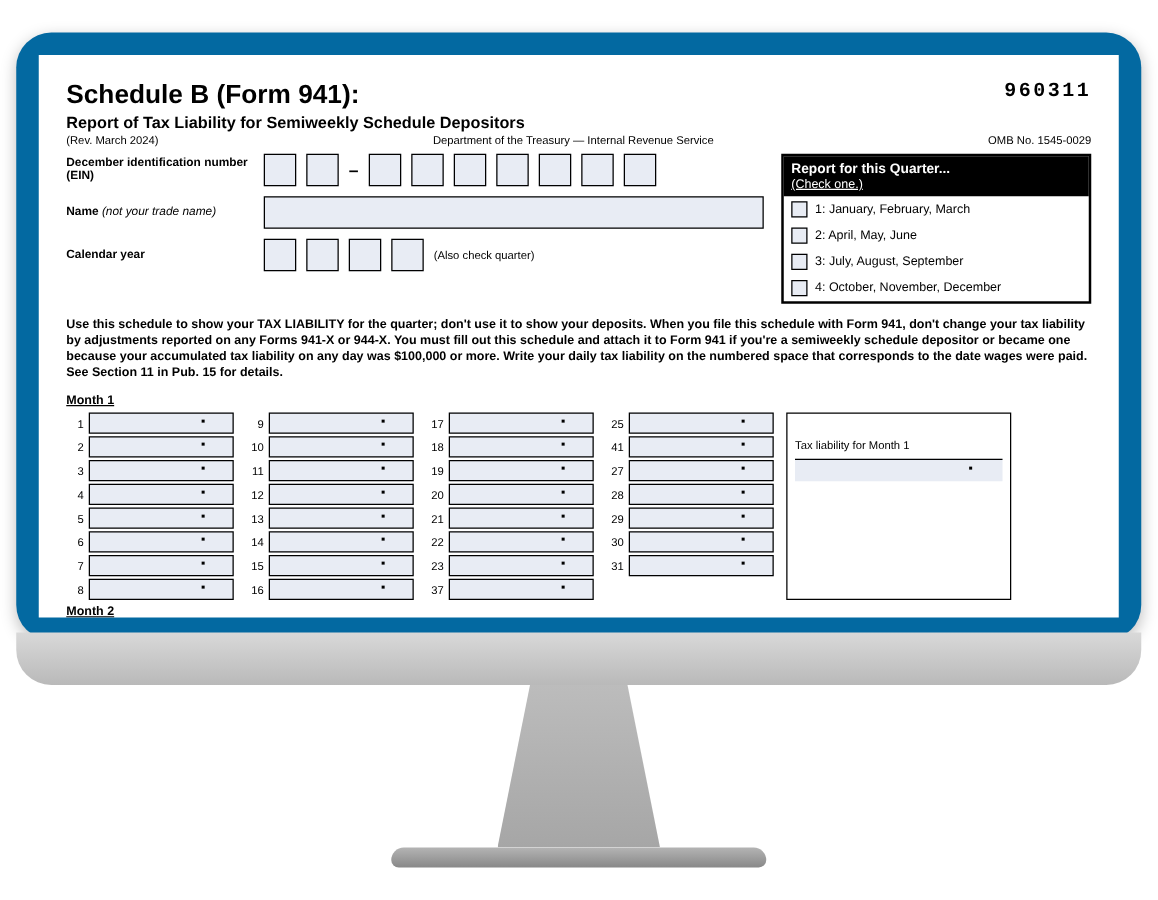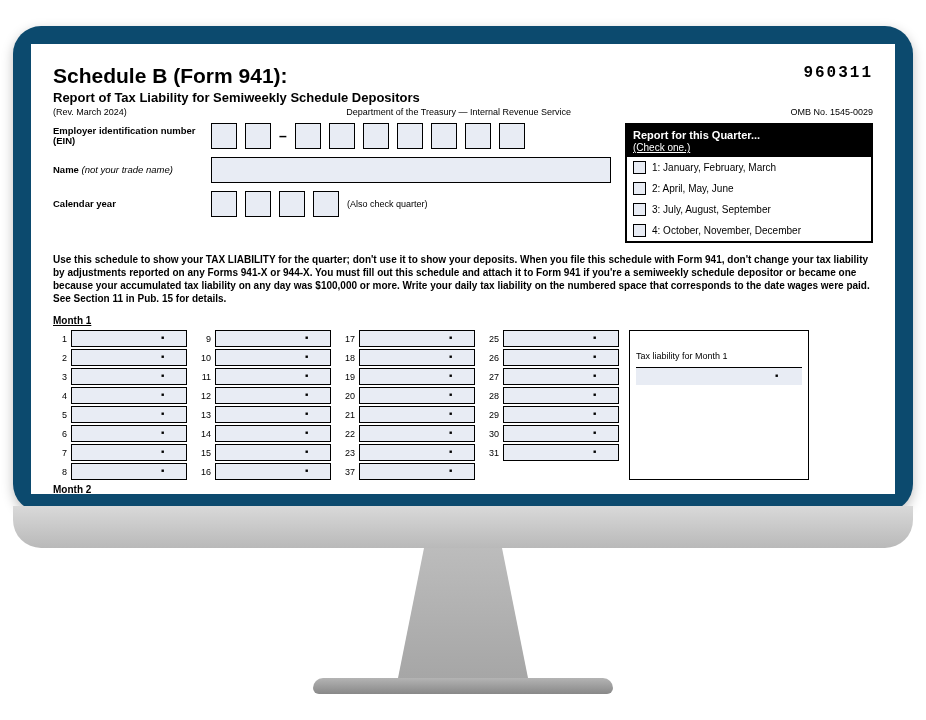--- a/index.html
+++ b/index.html
@@ -11,21 +11,21 @@
     display: flex;
     justify-content: center;
     align-items: center;
     min-height: 720px;
   }
   .monitor {
     width: 900px;
     position: relative;
   }
   .screen-bezel {
-    background: #0c4a6e;
+    background: #0369a1;
     border-radius: 28px;
     padding: 18px;
     box-shadow: 0 4px 12px rgba(0,0,0,0.25);
   }
   .screen {
     background: #fff;
     width: 864px;
     height: 450px;
     overflow: hidden;
     position: relative;
@@ -149,21 +149,21 @@
       <div class="subtitle">Report of Tax Liability for Semiweekly Schedule Depositors</div>
       <div class="meta-row">
         <span>(Rev. March 2024)</span>
         <span>Department of the Treasury — Internal Revenue Service</span>
         <span class="meta-right">OMB No. 1545-0029</span>
       </div>
 
       <div class="top-block">
         <div class="left-fields">
           <div class="field-row">
-            <div class="label">Employer identification number (EIN)</div>
+            <div class="label">December identification number (EIN)</div>
             <div class="box"></div>
             <div class="box"></div>
             <span class="dash">–</span>
             <div class="box"></div>
             <div class="box"></div>
             <div class="box"></div>
             <div class="box"></div>
             <div class="box"></div>
             <div class="box"></div>
             <div class="box"></div>
@@ -314,21 +314,21 @@
               <div class="day-num">37</div>
               <div class="day-box"></div>
             </div>
           </div>
         <div class="day-col" id="col4">
             <div class="day-row">
               <div class="day-num">25</div>
               <div class="day-box"></div>
             </div>
             <div class="day-row">
-              <div class="day-num">26</div>
+              <div class="day-num">41</div>
               <div class="day-box"></div>
             </div>
             <div class="day-row">
               <div class="day-num">27</div>
               <div class="day-box"></div>
             </div>
             <div class="day-row">
               <div class="day-num">28</div>
               <div class="day-box"></div>
             </div>

